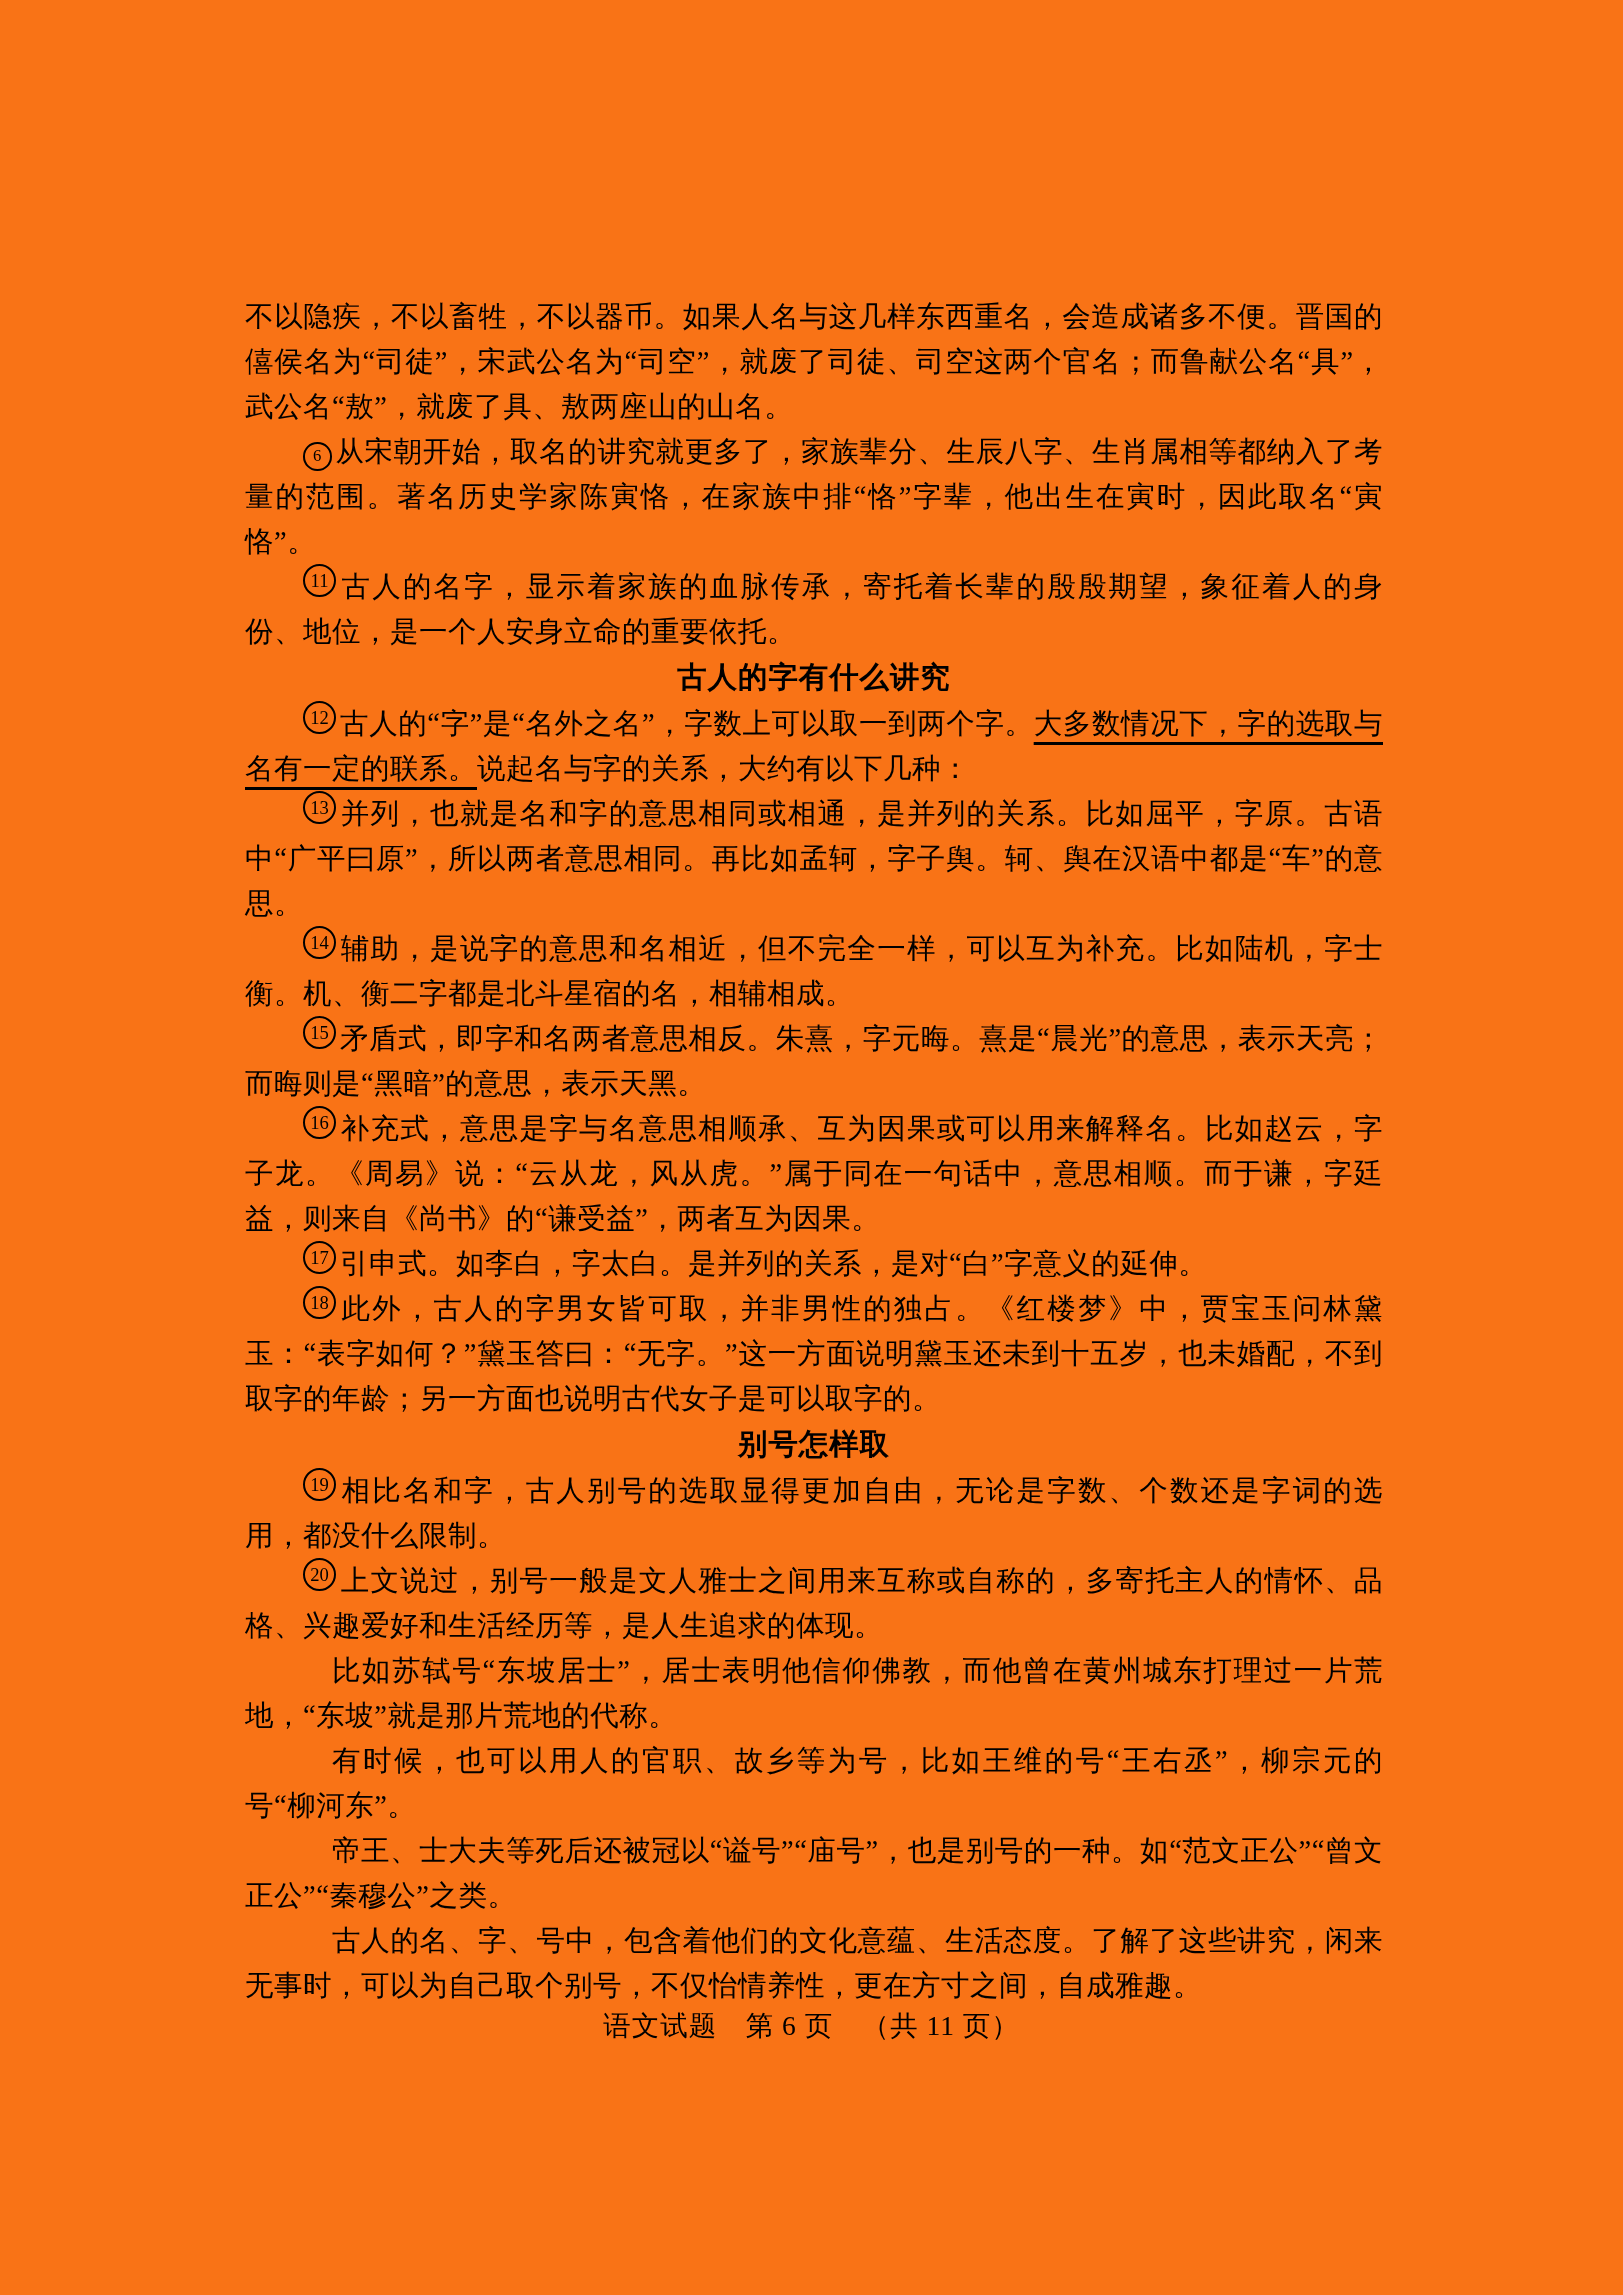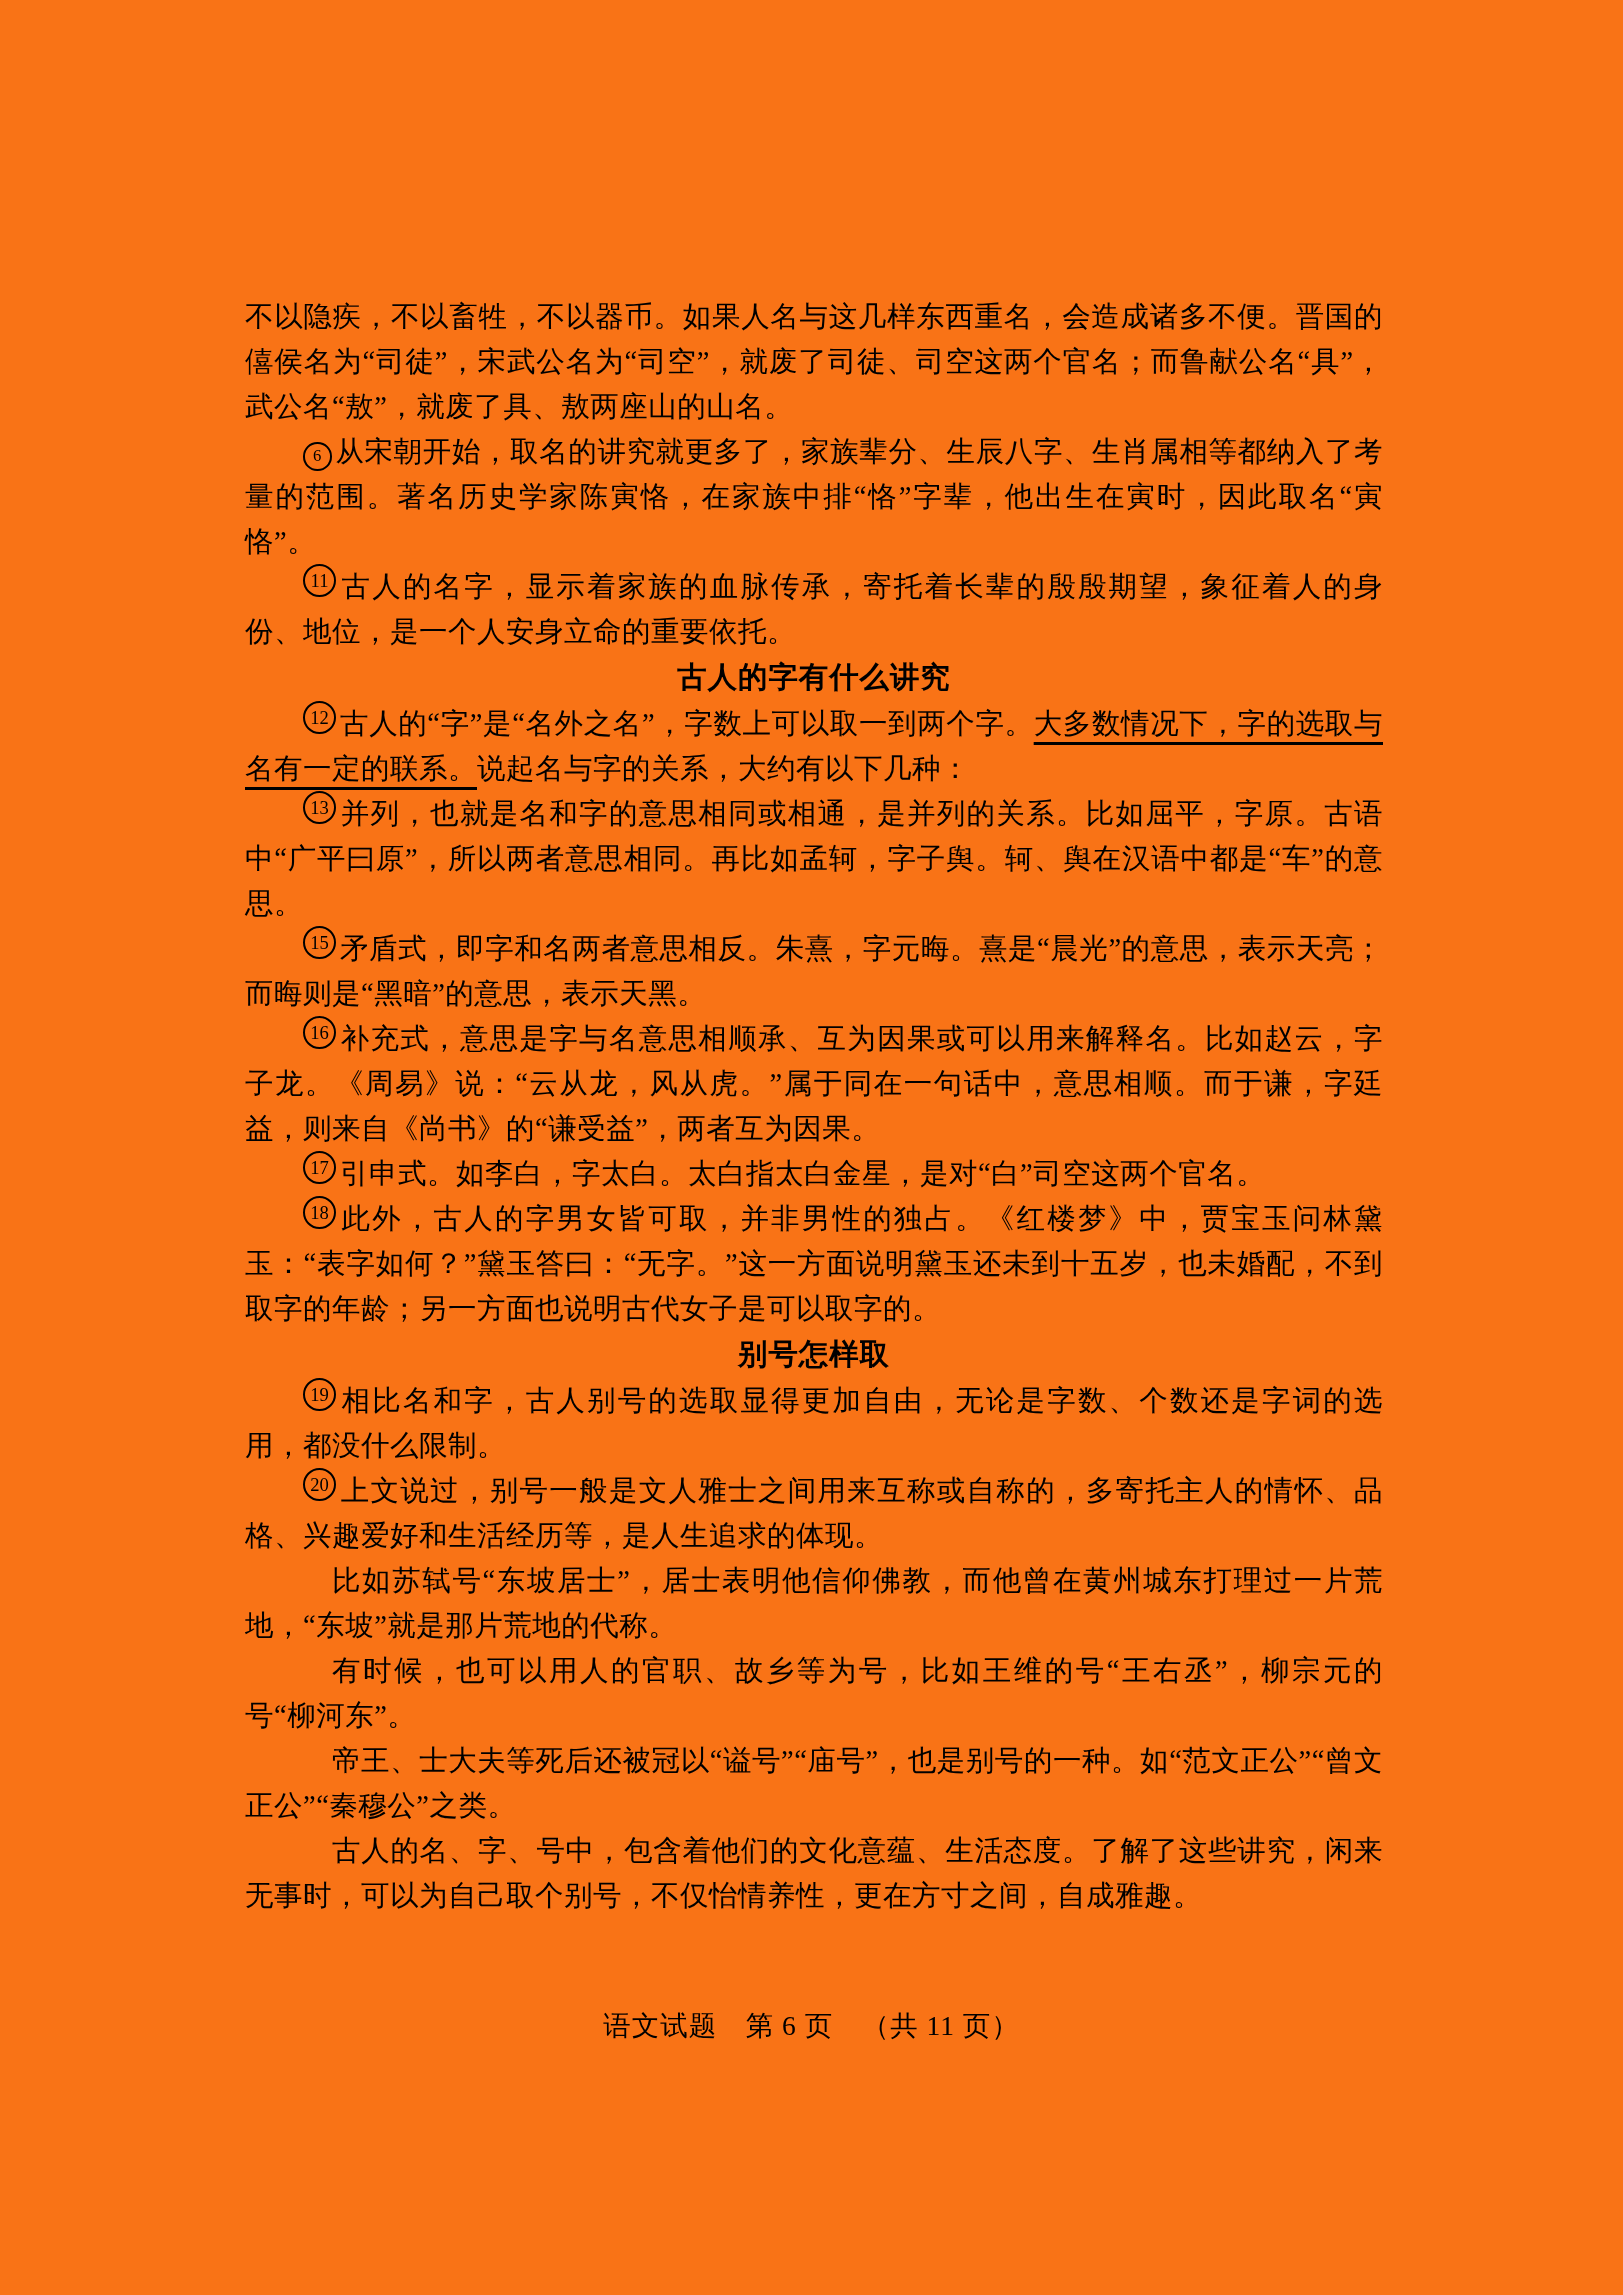--- a/index.html
+++ b/index.html
@@ -93,26 +93,27 @@
     <p class="numbered"><span class="circ inline">6</span><span>从宋朝开始，取名的讲究就更多了，家族辈分、生辰八字、生肖属相等都纳入了考量的范围。著名历史学家陈寅恪，在家族中排“恪”字辈，他出生在寅时，因此取名“寅恪”。</span></p>
 
     <p class="numbered"><span class="circ">11</span><span>古人的名字，显示着家族的血脉传承，寄托着长辈的殷殷期望，象征着人的身份、地位，是一个人安身立命的重要依托。</span></p>
 
     <h2 class="sec">古人的字有什么讲究</h2>
 
     <p class="numbered"><span class="circ">12</span><span>古人的“字”是“名外之名”，字数上可以取一到两个字。</span><span class="ul-seg">大多数情况下，字的选取与名有一定的联系。</span><span>说起名与字的关系，大约有以下几种：</span></p>
 
     <p class="numbered"><span class="circ">13</span><span>并列，也就是名和字的意思相同或相通，是并列的关系。比如屈平，字原。古语中“广平曰原”，所以两者意思相同。再比如孟轲，字子舆。轲、舆在汉语中都是“车”的意思。</span></p>
 
+    <p class="numbered"><span class="circ">14</span><span>辅助，是说字的意思和名相近，但不完全一样，可以互为补充。比如陆机，字士衡。机、衡二字都是北斗星宿的名，相辅相成。</span></p>
 
     <p class="numbered"><span class="circ">15</span><span>矛盾式，即字和名两者意思相反。朱熹，字元晦。熹是“晨光”的意思，表示天亮；而晦则是“黑暗”的意思，表示天黑。</span></p>
 
     <p class="numbered"><span class="circ">16</span><span>补充式，意思是字与名意思相顺承、互为因果或可以用来解释名。比如赵云，字子龙。《周易》说：“云从龙，风从虎。”属于同在一句话中，意思相顺。而于谦，字廷益，则来自《尚书》的“谦受益”，两者互为因果。</span></p>
 
-    <p class="numbered"><span class="circ">17</span><span>引申式。如李白，字太白。太白指太白金星，是对“白”司空这两个官名。</span></p>
+    <p class="numbered"><span class="circ">17</span><span>引申式。如李白，字太白。是并列的关系，是对“白”字意义的延伸。</span></p>
 
     <p class="numbered"><span class="circ">18</span><span>此外，古人的字男女皆可取，并非男性的独占。《红楼梦》中，贾宝玉问林黛玉：“表字如何？”黛玉答曰：“无字。”这一方面说明黛玉还未到十五岁，也未婚配，不到取字的年龄；另一方面也说明古代女子是可以取字的。</span></p>
 
     <h2 class="sec">别号怎样取</h2>
 
     <p class="numbered"><span class="circ">19</span><span>相比名和字，古人别号的选取显得更加自由，无论是字数、个数还是字词的选用，都没什么限制。</span></p>
 
     <p class="numbered"><span class="circ">20</span><span>上文说过，别号一般是文人雅士之间用来互称或自称的，多寄托主人的情怀、品格、兴趣爱好和生活经历等，是人生追求的体现。</span></p>
 
     <p class="plain"><span>比如苏轼号“东坡居士”，居士表明他信仰佛教，而他曾在黄州城东打理过一片荒地，“东坡”就是那片荒地的代称。</span></p>

